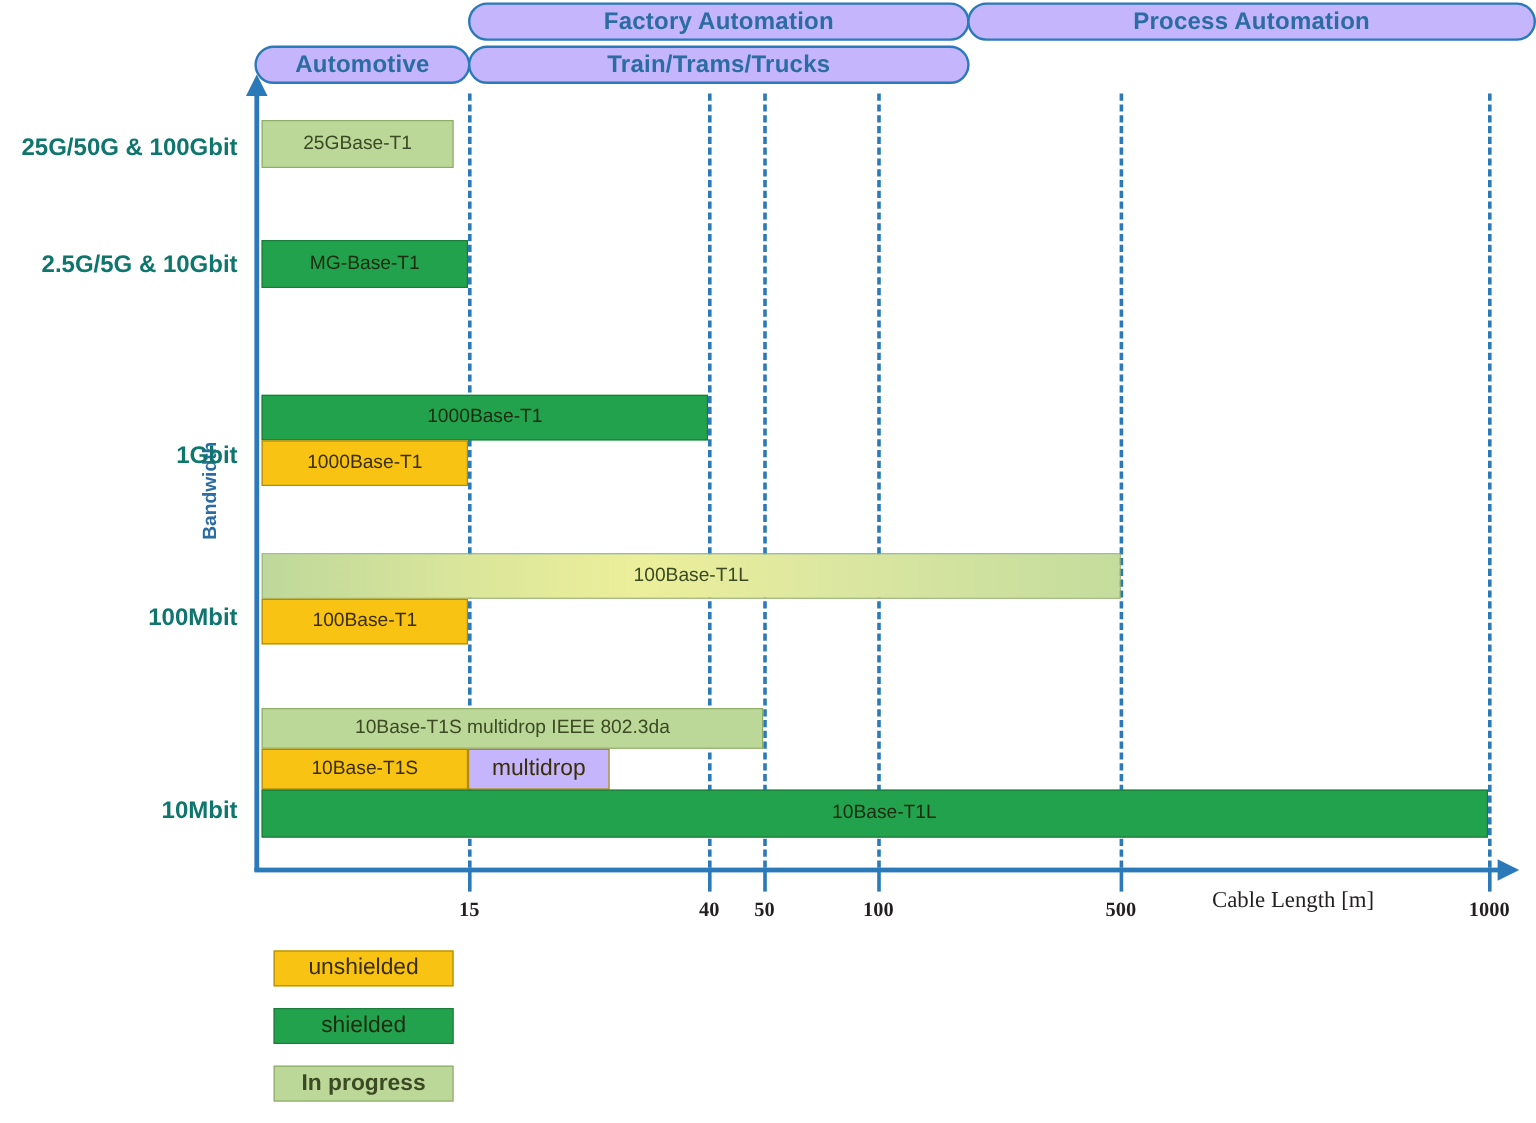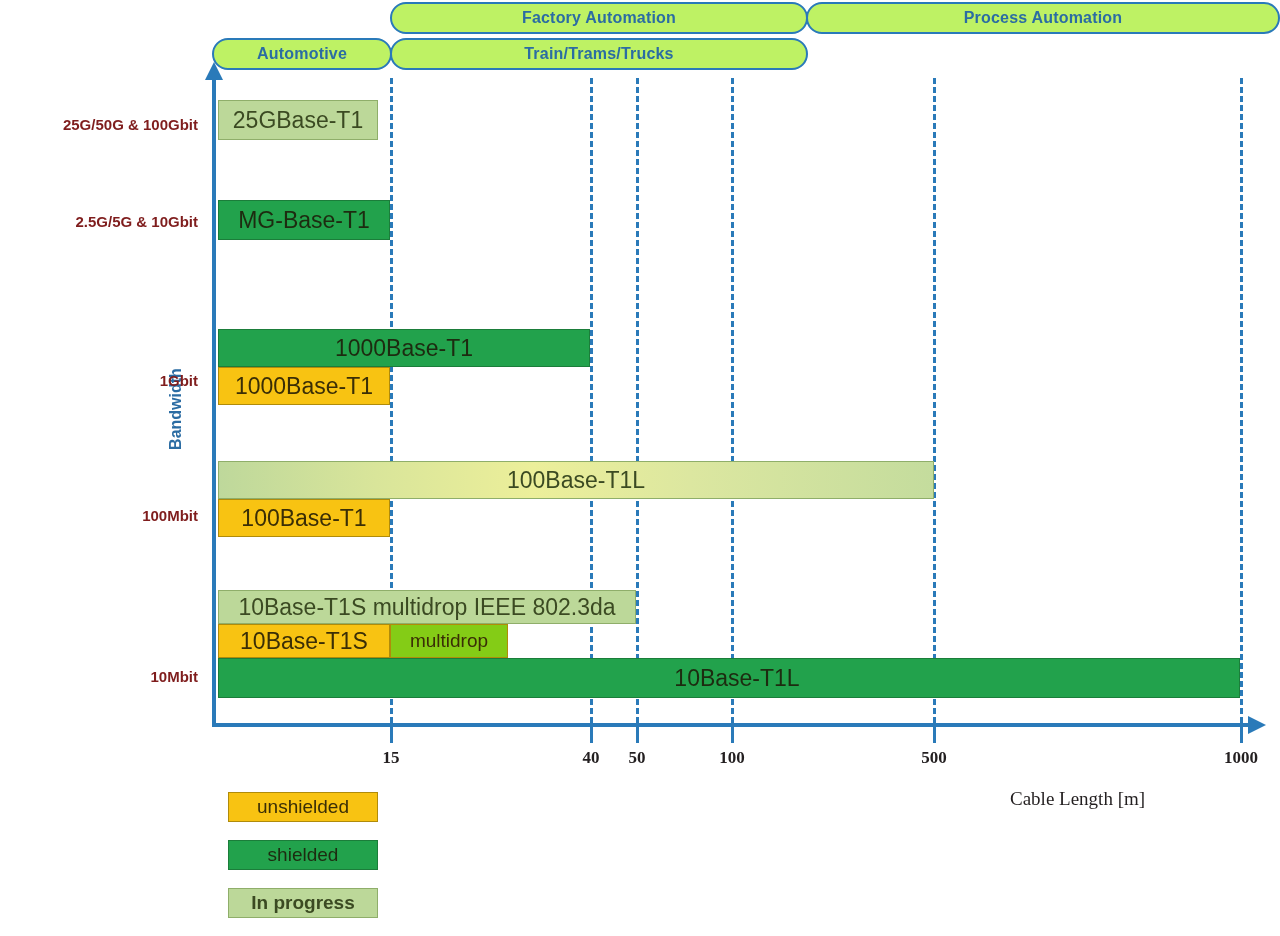--- a/index.html
+++ b/index.html
@@ -17,24 +17,24 @@
     background: #ffffff;
     overflow: hidden;
   }
 
   
   .pill {
     position: absolute;
     box-sizing: border-box;
     border: 2px solid #2a7ab9;
     border-radius: 999px;
-    background: #bef264;
+    background: #c4b5fd;
     color: #2b6ca3;
     font-weight: bold;
-    font-size: 16px;
+    font-size: 20px;
     display: flex;
     align-items: center;
     justify-content: center;
     letter-spacing: .2px;
     white-space: nowrap;
   }
   .pill.row1 { top: 2px; height: 32px; }
   .pill.row2 { top: 38px; height: 32px; }
 
   
@@ -97,23 +97,23 @@
     font-weight: bold;
     font-family: "Liberation Serif", serif;
     white-space: nowrap;
   }
 
   
   .ylabel {
     position: absolute;
     right: 1082px;
     text-align: right;
-    color: #7f1d1d;
+    color: #0f766e;
     font-weight: bold;
-    font-size: 15px;
+    font-size: 20px;
     white-space: nowrap;
     transform: translateY(-50%);
   }
   #bandwidth-label {
     position: absolute;
     left: 176px;
     top: 400px;
     transform: rotate(-90deg) translate(-50%, 0);
     transform-origin: left center;
     color: #2b6ca3;
@@ -122,31 +122,30 @@
     white-space: nowrap;
   }
   #xaxis-title {
     position: absolute;
     top: 740px;
     left: 1010px;
     color: #231f20;
     font-size: 19px;
     font-family: "Liberation Serif", serif;
     white-space: nowrap;
-    margin-top: 48px;
   }
 
   
   .bar {
     position: absolute;
     box-sizing: border-box;
     display: flex;
     align-items: center;
     justify-content: center;
-    font-size: 23px;
+    font-size: 16px;
     color: #2b3a16;
     white-space: nowrap;
     overflow: hidden;
   }
   .bar.shielded {
     background: #22a24c;
     border: 1px solid #1b7d3a;
     color: #1d2b10;
   }
   .bar.unshielded {
@@ -165,21 +164,21 @@
     color: #3b4a22;
   }
   .bar-seg {
     position: absolute;
     box-sizing: border-box;
     display: flex;
     align-items: center;
     justify-content: center;
     font-size: 19px;
     white-space: nowrap;
-    background: #84cc16;
+    background: #c4b5fd;
     border: 1px solid #b08b0a;
     color: #3a2e06;
     overflow: hidden;
   }
 
   
   .legend-item {
     position: absolute;
     left: 228px;
     width: 150px;

